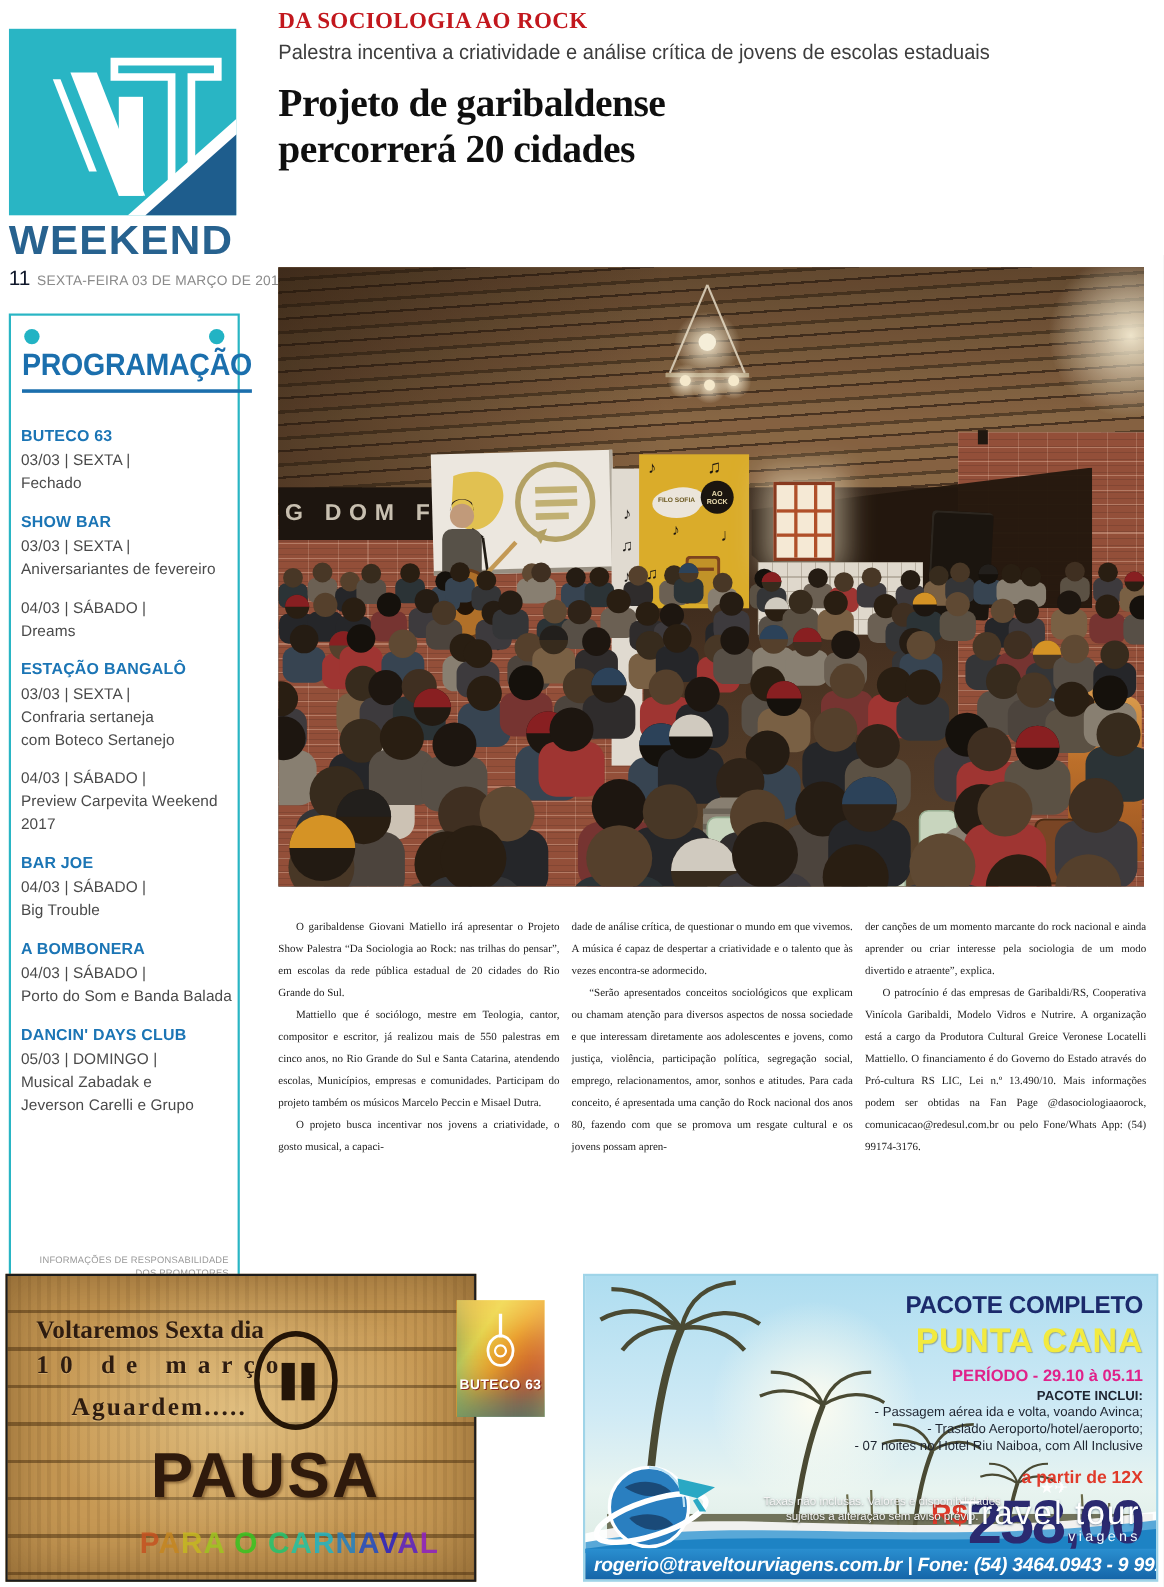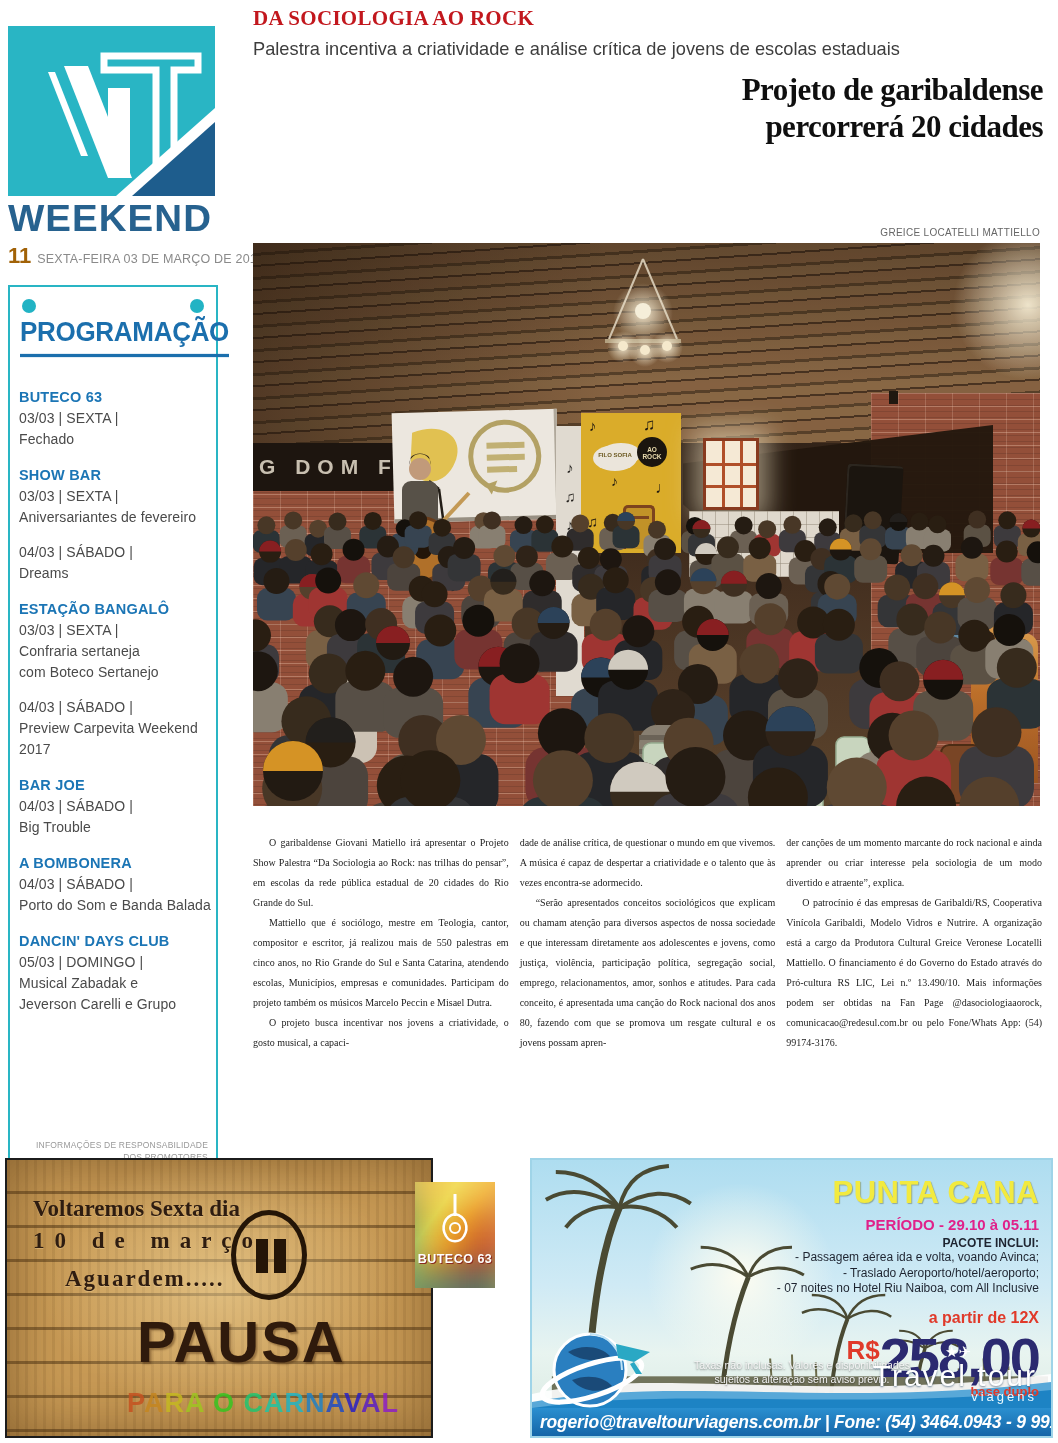--- a/index.html
+++ b/index.html
@@ -6,30 +6,30 @@
   *{box-sizing:border-box;}
   .page{position:relative;width:1058px;height:1443px;margin:0 auto;background:#ffffff;
         font-family:"Liberation Sans",sans-serif;overflow:hidden;}
 
   
   .masthead{position:absolute;left:8px;top:26px;width:212px;}
   .nt-logo{display:block;width:207px;height:170px;}
   .weekend{margin-top:2px;font-size:37px;font-weight:bold;color:#27628f;letter-spacing:1px;
            transform:scaleX(1.04);transform-origin:left;white-space:nowrap;}
   .dateline{margin-top:3px;white-space:nowrap;}
-  .pagenum{font-size:22px;font-weight:bold;color:#a16207;margin-right:6px;}
+  .pagenum{font-size:19px;font-weight:normal;color:#0f172a;margin-right:6px;}
   .datetxt{font-size:12.5px;color:#8a8a8a;letter-spacing:.2px;}
 
   
   .kicker{position:absolute;left:253px;top:6px;font-family:"Liberation Serif",serif;
           font-weight:bold;font-size:21px;color:#c2171d;letter-spacing:.3px;}
   .deck{position:absolute;left:253px;top:38px;font-size:19px;color:#3d3d3d;
         transform:scaleX(.96);transform-origin:left;white-space:nowrap;}
   .headline{position:absolute;left:253px;top:72px;width:790px;font-family:"Liberation Serif",serif;
-            font-weight:bold;font-size:31px;line-height:1.18;color:#0f0f0f;letter-spacing:-.5px;text-align:right;}
+            font-weight:bold;font-size:36px;line-height:1.18;color:#0f0f0f;letter-spacing:-.5px;}
   .credit{position:absolute;left:253px;top:227px;width:787px;text-align:right;
           font-size:10px;color:#666;letter-spacing:.3px;}
 
   
   .photo{position:absolute;left:253px;top:243px;width:787px;height:563px;overflow:hidden;background:#3a2a1e;}
   .ceiling{position:absolute;left:0;top:0;width:100%;height:235px;background:#6b4c30;
     background-image:repeating-linear-gradient(176deg,#876444 0 10px,#55402a 10px 13px,#8a6a48 13px 22px,#463222 22px 24px);}
   .ceiling:after{content:"";position:absolute;inset:0;background:linear-gradient(to right,rgba(25,15,8,.5),rgba(0,0,0,0) 45%),linear-gradient(to bottom,rgba(20,12,6,.35),rgba(0,0,0,0) 60%);}
   .farwall{position:absolute;left:330px;top:200px;width:300px;height:363px;background:linear-gradient(#2e2118,#4a3525 55%,#5a452f);}
   .overhang{position:absolute;left:430px;top:182px;width:310px;height:128px;background:#1d140d;
@@ -174,21 +174,20 @@
       <span class="pagenum">11</span><span class="datetxt">SEXTA-FEIRA 03 DE MARÇO DE 2017</span>
     </div>
   </div>
 
   <div class="kicker">DA SOCIOLOGIA AO ROCK</div>
   <div class="deck">Palestra incentiva a criatividade e análise crítica de jovens de escolas estaduais</div>
   <div class="headline">
     <div>Projeto de garibaldense</div>
     <div>percorrerá 20 cidades</div>
   </div>
-  <div class="credit">GREICE LOCATELLI MATTIELLO</div>
 
   <div class="photo">
     <div class="ceiling"></div>
     <div class="farwall"></div>
     <div class="brick brick-right"></div>
     <div class="overhang"></div>
     <div class="brick brick-left"></div>
     <div class="wallbanner">G DOM FELICIANO</div>
 
     <svg class="scene-svg" viewBox="0 0 787 563">
@@ -728,20 +727,21 @@
         <line x1="240" y1="200" x2="244" y2="258"></line>
           <line x1="262" y1="196" x2="264" y2="258"></line>
         <line x1="286" y1="204" x2="288" y2="258"></line>
           <line x1="430" y1="210" x2="432" y2="258"></line>
         <line x1="455" y1="200" x2="458" y2="258"></line>
           <line x1="480" y1="208" x2="482" y2="258"></line>
       </g>
     </svg>
 
     <div class="tt-right">
+      <div class="tt-h1">PACOTE COMPLETO</div>
       <div class="tt-h2">PUNTA CANA</div>
       <div class="tt-period">PERÍODO - 29.10 à 05.11</div>
       <div class="tt-inc-title">PACOTE INCLUI:</div>
       <div>
           <div class="tt-inc-line">- Passagem aérea ida e volta, voando Avinca;</div>
           <div class="tt-inc-line">- Traslado Aeroporto/hotel/aeroporto;</div>
           <div class="tt-inc-line">- 07 noites no Hotel Riu Naiboa, com All Inclusive</div>
         </div>
       <div class="tt-installment">a partir de 12X</div>
       <div class="tt-price-row">

